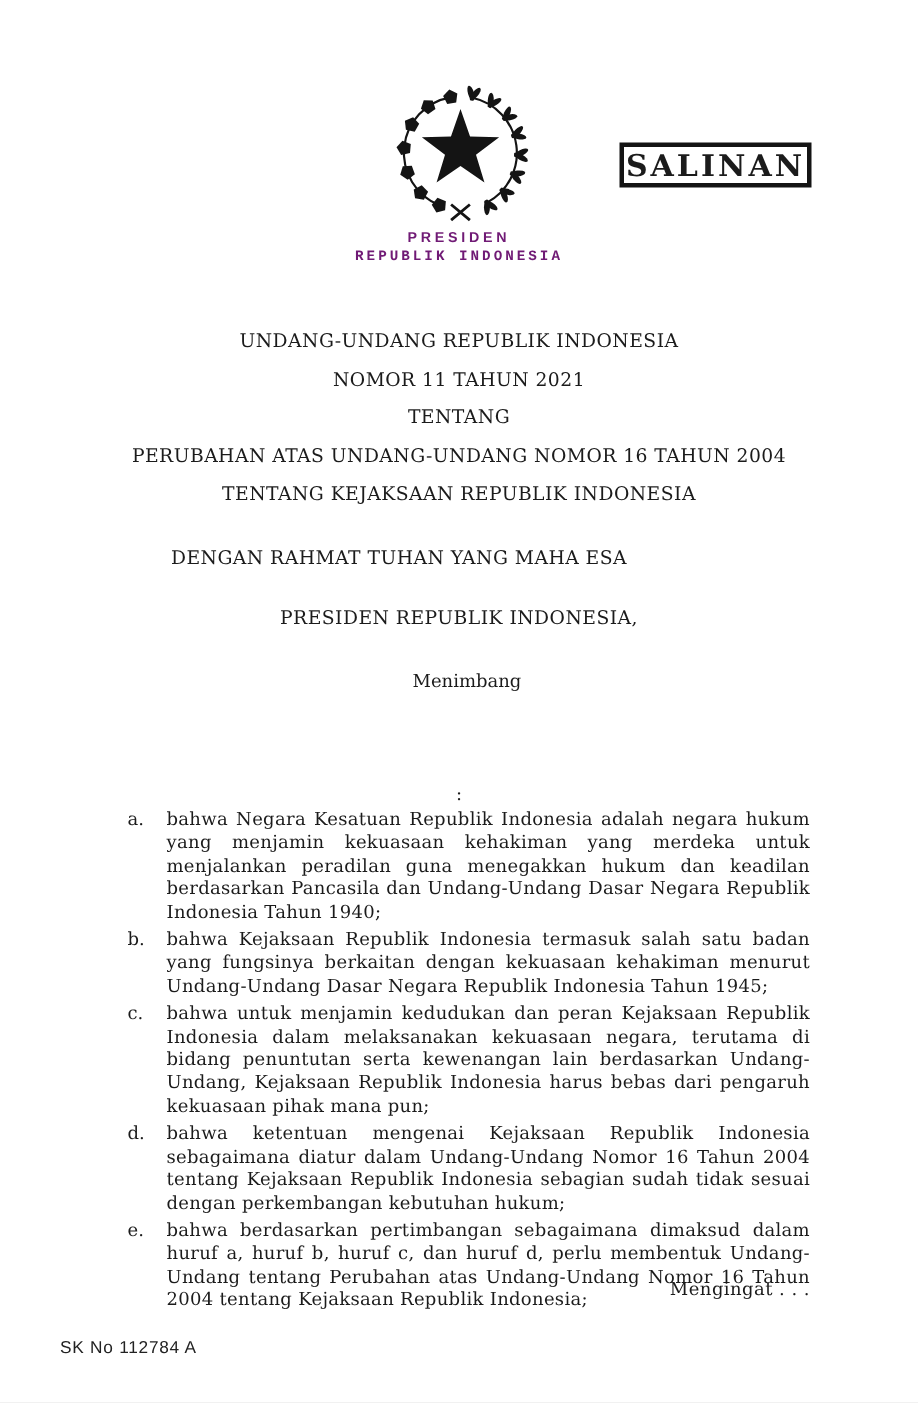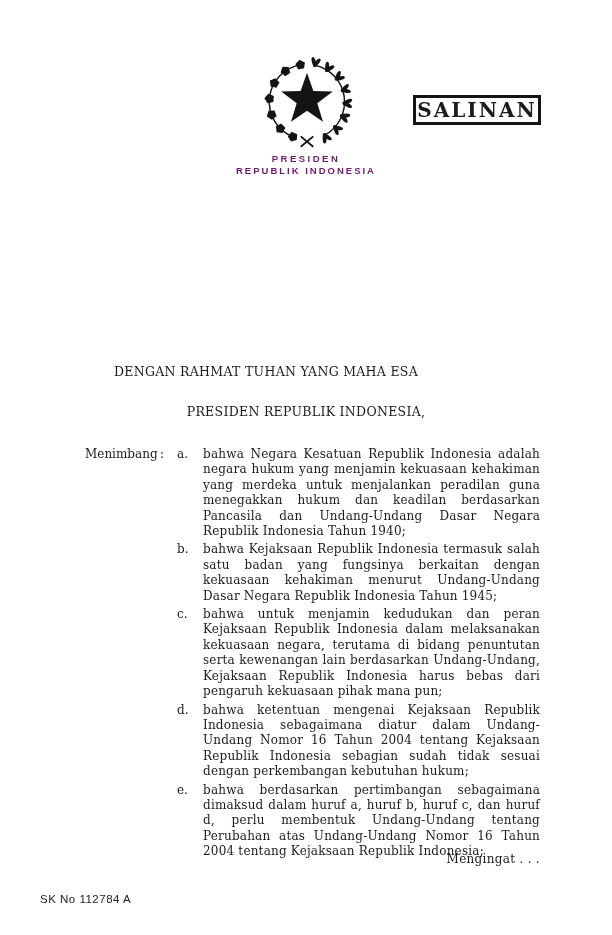--- a/index.html
+++ b/index.html
@@ -25,40 +25,40 @@
     font-weight:bold;font-size:20px;letter-spacing:2px;
     font-family:"DejaVu Serif","Liberation Serif",serif;
   }
   .letterhead{
     position:absolute;top:153px;left:0;width:612px;
     text-align:center;
     font-family:"Liberation Sans","DejaVu Sans",sans-serif;
     font-weight:bold;color:#701a75;
   }
   .letterhead .lh1{font-size:9.5px;letter-spacing:2.5px;line-height:12px;}
-  .letterhead .lh2{font-size:9.5px;letter-spacing:2px;line-height:12px;}
+  .letterhead .lh2{font-size:9.5px;letter-spacing:2px;line-height:12px;font-family:Liberation Mono, monospace;}
   
   .title-block{
     position:absolute;top:220px;left:0;width:612px;text-align:center;
     font-size:12.5px;letter-spacing:0.3px;
   }
   .title-block div{margin-bottom:12.5px;line-height:13px;}
   .invocation{
     position:absolute;top:364px;left:0;width:532px;text-align:center;
     font-size:12.5px;letter-spacing:0.3px;
   }
   .salutation{
     position:absolute;top:404px;left:0;width:612px;text-align:center;
     font-size:12.5px;letter-spacing:0.3px;
   }
   
   .considering{
     position:absolute;top:447px;left:85px;width:455px;
-    display:flex;
-    font-size:12px;line-height:15.4px;
+    display:flex;flex-direction:column;
+    font-size:12px;line-height:15.4px;align-items:center;
   }
   .c-label{width:75px;flex:0 0 75px;}
   .c-colon{width:17px;flex:0 0 17px;}
   .c-items{flex:1;display:flex;flex-direction:column;}
   .c-item{display:flex;flex-direction:row;margin-bottom:3px;}
   .c-item-letter{width:26px;flex:0 0 26px;}
   .c-item-text{
     flex:1;margin:0;text-align:justify;text-justify:inter-word;
     letter-spacing:0.2px;
   }
@@ -116,20 +116,27 @@
 
   <div class="stamp-box">
     <span>SALINAN</span>
   </div>
 
   <div class="letterhead">
     <div class="lh1">PRESIDEN</div>
     <div class="lh2">REPUBLIK INDONESIA</div>
   </div>
 
+  <div class="title-block">
+    <div>UNDANG-UNDANG REPUBLIK INDONESIA</div>
+    <div>NOMOR 11 TAHUN 2021</div>
+    <div>TENTANG</div>
+    <div>PERUBAHAN ATAS UNDANG-UNDANG NOMOR 16 TAHUN 2004</div>
+    <div>TENTANG KEJAKSAAN REPUBLIK INDONESIA</div>
+  </div>
 
   <div class="invocation">DENGAN RAHMAT TUHAN YANG MAHA ESA</div>
 
   <div class="salutation">PRESIDEN REPUBLIK INDONESIA,</div>
 
   <div class="considering">
     <div class="c-label">Menimbang</div>
     <div class="c-colon">:</div>
     <div class="c-items">
 

